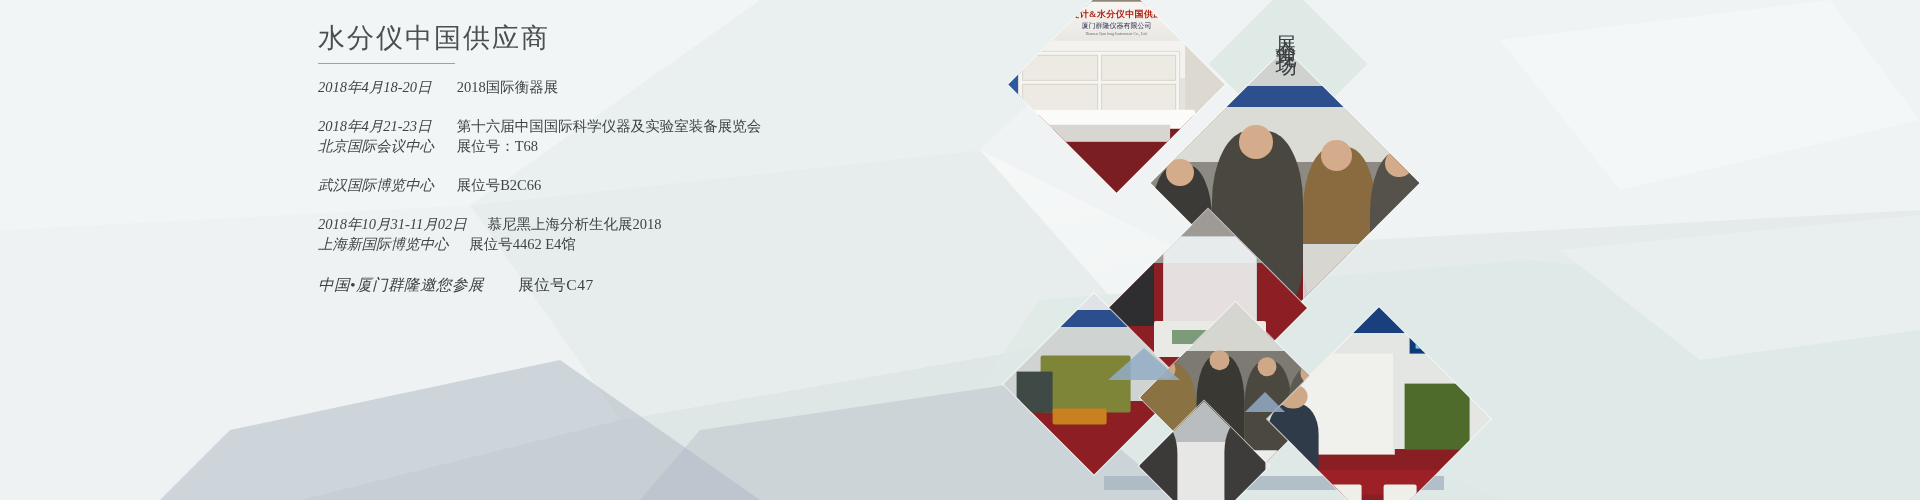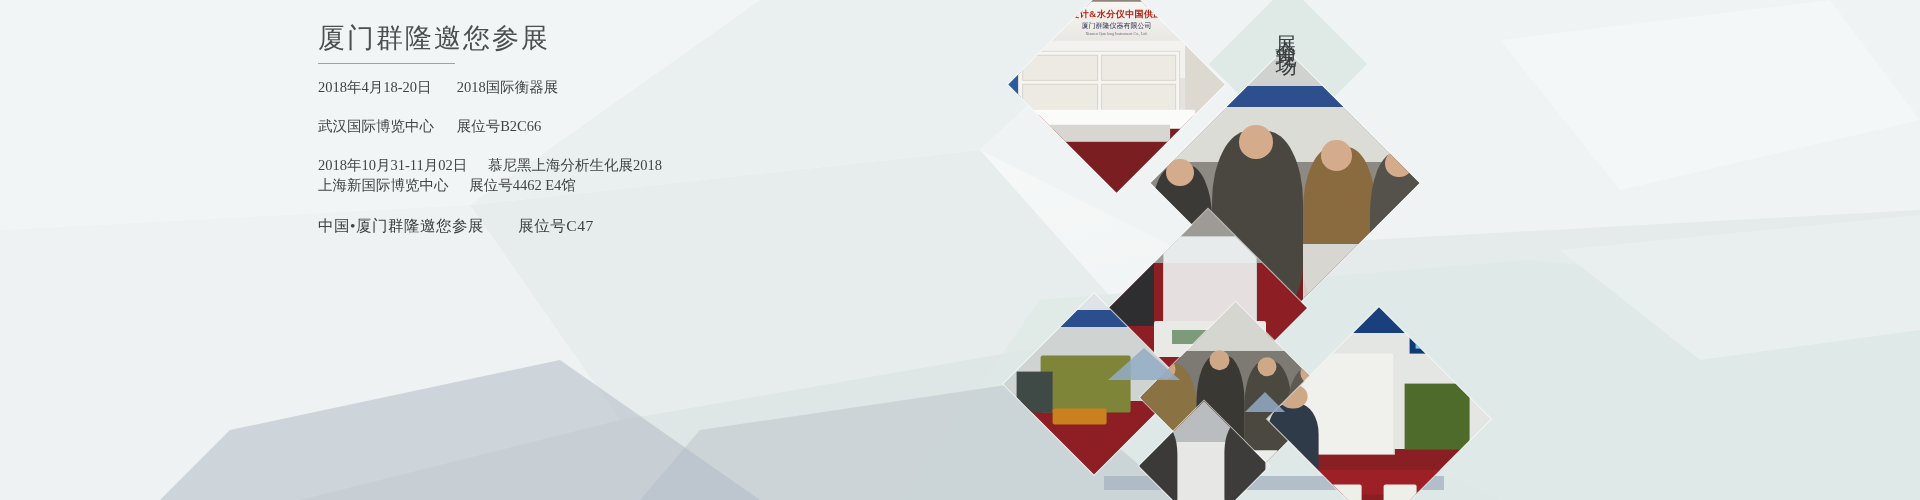--- a/index.html
+++ b/index.html
@@ -41,21 +41,21 @@
     margin-bottom: 13px;
   }
   .event {
     margin-bottom: 19px;
     color: #3f4447;
     font-size: 14.5px;
     line-height: 20px;
     white-space: nowrap;
   }
   .event .row { display: block; }
-  .event .col-a { display: inline-block; min-width: 118px; }
+  .event .col-a { display: inline-block; min-width: 118px; font-style: italic; }
   .event .col-b { display: inline-block; padding-left: 17px; font-family: Liberation Serif, serif; }
   .event.last { font-size: 15.5px; letter-spacing: .5px; line-height: 23px; color: #3b4043; }
   .event.last .col-a { min-width: 0; }
   .event.last .col-b { padding-left: 30px; text-align: right; }
 
   
   #caption-diamond {
     position: absolute;
     left: 1232px; top: 8px;
     width: 112px; height: 112px;
@@ -235,31 +235,41 @@
       <polygon points="230,430 560,360 760,500 160,500" fill="#b2bcc6" opacity=".55"></polygon>
       <polygon points="700,430 1040,380 1180,500 640,500" fill="#aeb9c4" opacity=".40"></polygon>
       <polygon points="1500,40 1830,0 1920,120 1620,190" fill="#f4f7f7" opacity=".8"></polygon>
       <polygon points="1560,250 1920,215 1920,330 1700,360" fill="#e9efee" opacity=".9"></polygon>
     </svg>
   </div>
 
   <div id="text-col">
 
     <div>
-      <div id="page-title">厦门群隆邀您参展</div>
+      <div id="page-title">水分仪中国供应商</div>
       <div id="title-rule"></div>
     </div>
 
     <div class="event">
       <span class="row">
         <span class="col-a">2018年4月18-20日</span>
         <span class="col-b">2018国际衡器展</span>
       </span>
     </div>
 
+    <div class="event">
+      <span class="row">
+        <span class="col-a">2018年4月21-23日</span>
+        <span class="col-b">第十六届中国国际科学仪器及实验室装备展览会</span>
+      </span>
+      <span class="row">
+        <span class="col-a">北京国际会议中心</span>
+        <span class="col-b">展位号：T68</span>
+      </span>
+    </div>
 
     <div class="event">
       <span class="row">
         <span class="col-a">武汉国际博览中心</span>
         <span class="col-b">展位号B2C66</span>
       </span>
     </div>
 
     <div class="event">
     </div>

